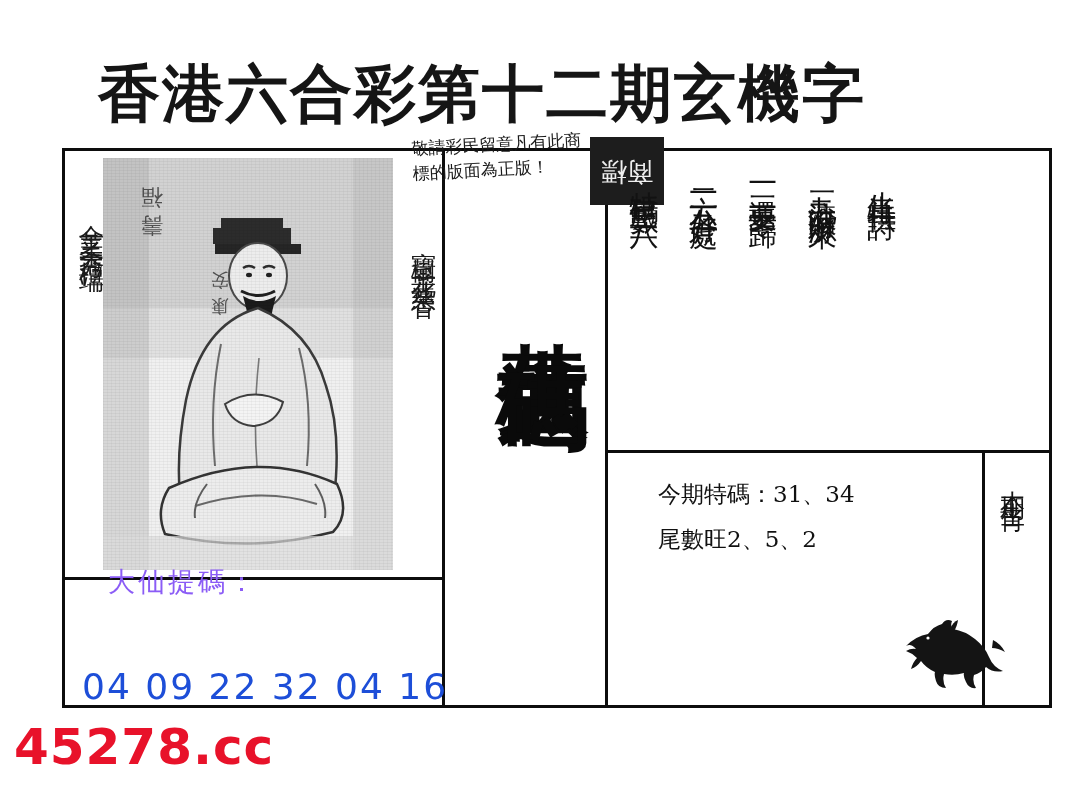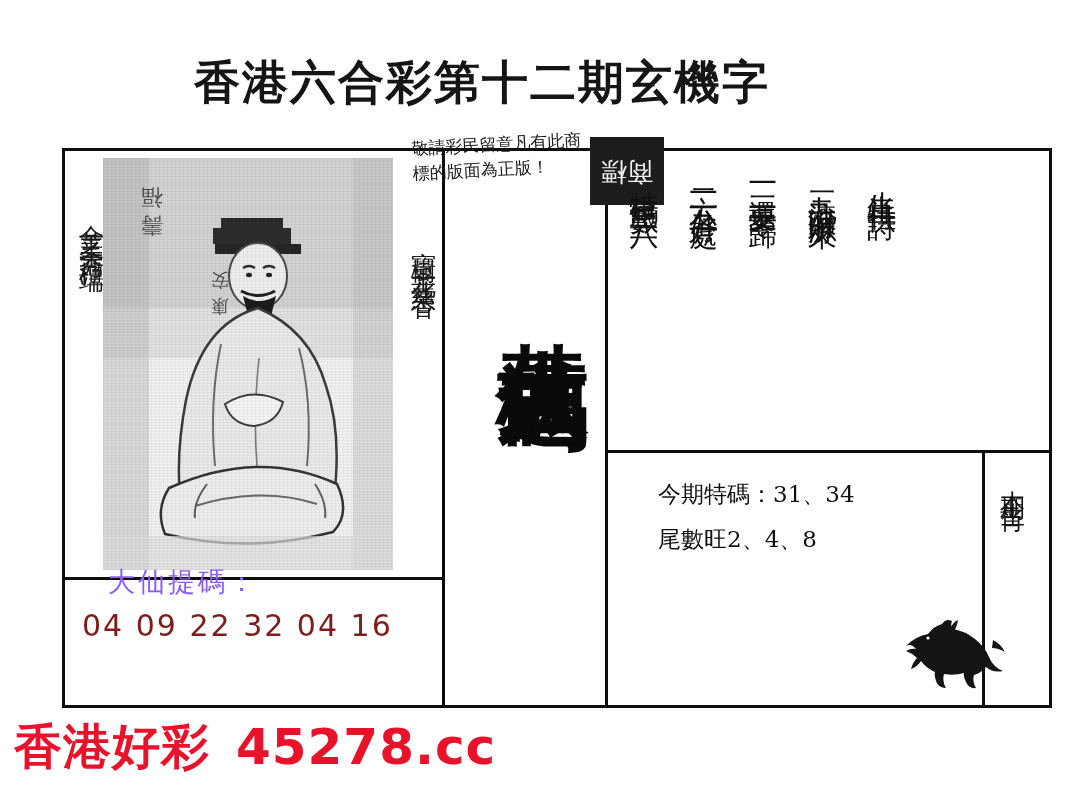--- a/index.html
+++ b/index.html
@@ -16,21 +16,21 @@
   }
 
   
   #page-title {
     position: absolute;
     top: 52px;
     left: 0;
     width: 964px;
     text-align: center;
     font-family: "DejaVu Serif", serif;
-    font-size: 46px;
+    font-size: 62px;
     font-weight: 700;
     letter-spacing: 2px;
     color: #151515;
     white-space: nowrap;
   }
 
   
   #frame {
     position: absolute;
     left: 62px;
@@ -124,25 +124,25 @@
     left: 108px;
     top: 564px;
     font-family: Liberation Sans, sans-serif;
     font-size: 27px;
     letter-spacing: 3px;
     color: #8b5cf6;
   }
   #tips-numbers {
     position: absolute;
     left: 82px;
-    top: 608px;
+    top: 666px;
     font-family: "DejaVu Sans", sans-serif;
-    font-size: 30px;
+    font-size: 36px;
     letter-spacing: 2px;
-    color: #7f1d1d;
+    color: #1d4ed8;
     white-space: nowrap;
   }
 
   
   #center-col {
     position: absolute;
     left: 445px;
     top: 148px;
     width: 163px;
     height: 560px;
@@ -372,31 +372,30 @@
   <span class="line">生肖特供詩</span>
   <span class="line">三九滾滾財源來</span>
   <span class="line">一三還要零一歸</span>
   <span class="line">二六一五各好處</span>
   <span class="line">特碼尾數二三八</span>
 </div>
 
 <div id="right-bottom"></div>
 <div id="info-list">
   <div>今期特碼：31、34</div>
-  <div>尾數旺2、4、8</div>
+  <div>尾數旺2、5、2</div>
 </div>
 
 <div id="zodiac-divider"></div>
 <div id="zodiac-label">本期生肖</div>
 
 <div id="horse">
   <svg viewBox="0 0 108 72">
     <path d="M8 26 q10 -10 22 -12 q6 -8 14 -10 q4 -6 10 -3 q-2 5 1 8 q12 2 22 10 q10 8 14 18 q4 10 14 14 q-10 2 -17 -4 q-5 6 -12 8 q-2 7 2 13 q-7 1 -10 -6 q-3 -6 -2 -9 q-10 3 -20 1 q-2 8 2 14 q-8 0 -10 -7 q-2 -6 -1 -9 q-9 -4 -14 -11 q-4 6 -10 8 q2 -7 6 -11 q-5 -5 -11 -7 q5 -3 10 -2 q-5 -6 -10 -3 z" fill="#141414"></path>
     <path d="M95 20 q8 4 12 12 q-7 -4 -13 -4 z" fill="#141414"></path>
     <path d="M52 9 q3 -7 8 -9 q-1 7 -4 11 z" fill="#141414"></path>
     <circle cx="30" cy="18" r="1.6" fill="#fff"></circle>
   </svg>
 </div>
 
 <div id="watermark">
-  <div id="wm-cn" style="color: rgb(232, 18, 42);">香港好彩</div>
   <div id="wm-site" style="color: rgb(232, 18, 42);">45278.cc</div>
 </div>
 
 </body></html>

